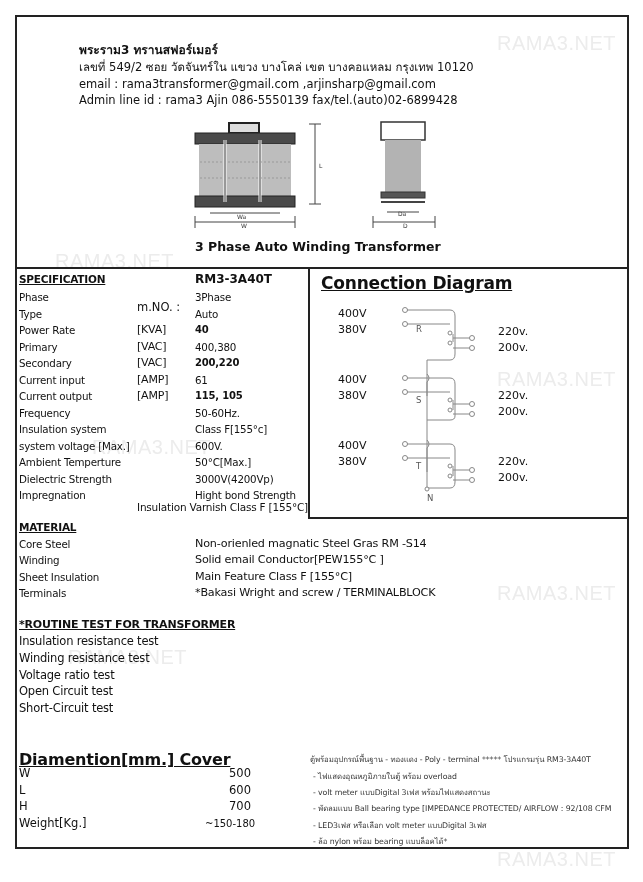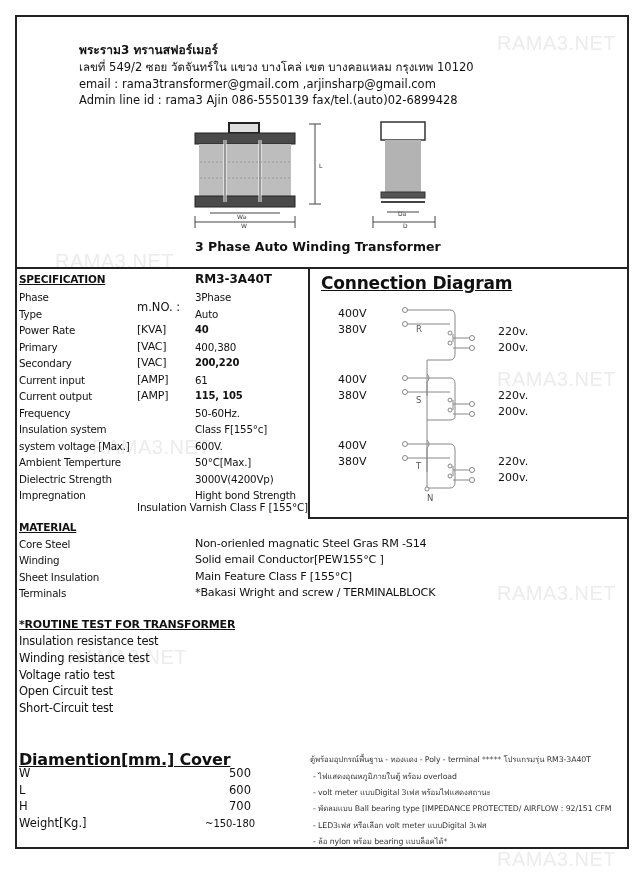--- a/index.html
+++ b/index.html
@@ -261,16 +261,16 @@
     <div class="dim-row" style="top:765px;"><span class="c1">W</span><span class="v">500</span></div>
     <div class="dim-row" style="top:781.7px;"><span class="c1">L</span><span class="v">600</span></div>
     <div class="dim-row" style="top:798.4px;"><span class="c1">H</span><span class="v">700</span></div>
     <div class="dim-row" style="top:815.1px;"><span class="c1">Weight[Kg.]</span><span class="v small">~150-180</span></div>
   </div>
 
 <div class="note" style="left:310px; top:753px;">ตู้พร้อมอุปกรณ์พื้นฐาน - ทองแดง - Poly  - terminal   ***** โปรแกรมรุ่น RM3-3A40T</div>
 <div id="note-rows">
     <div class="note" style="left:313px; top:770px;">-  ไฟแสดงอุณหภูมิภายในตู้ พร้อม overload</div>
     <div class="note" style="left:313px; top:786.2px;">-  volt meter แบบDigital 3เฟส พร้อมไฟแสดงสถานะ</div>
-    <div class="note" style="left:313px; top:802.4px;">- พัดลมแบบ Ball bearing type [IMPEDANCE PROTECTED/ AIRFLOW : 92/151 CFM</div>
+    <div class="note" style="left:313px; top:802.4px;">- พัดลมแบบ Ball bearing type [IMPEDANCE PROTECTED/ AIRFLOW : 92/108 CFM</div>
     <div class="note" style="left:313px; top:818.6px;">- LED3เฟส หรือเลือก volt meter แบบDigital 3เฟส</div>
     <div class="note" style="left:313px; top:834.8px;">-  ล้อ nylon พร้อม bearing แบบล็อคได้*</div>
   </div>
 
 </body></html>

